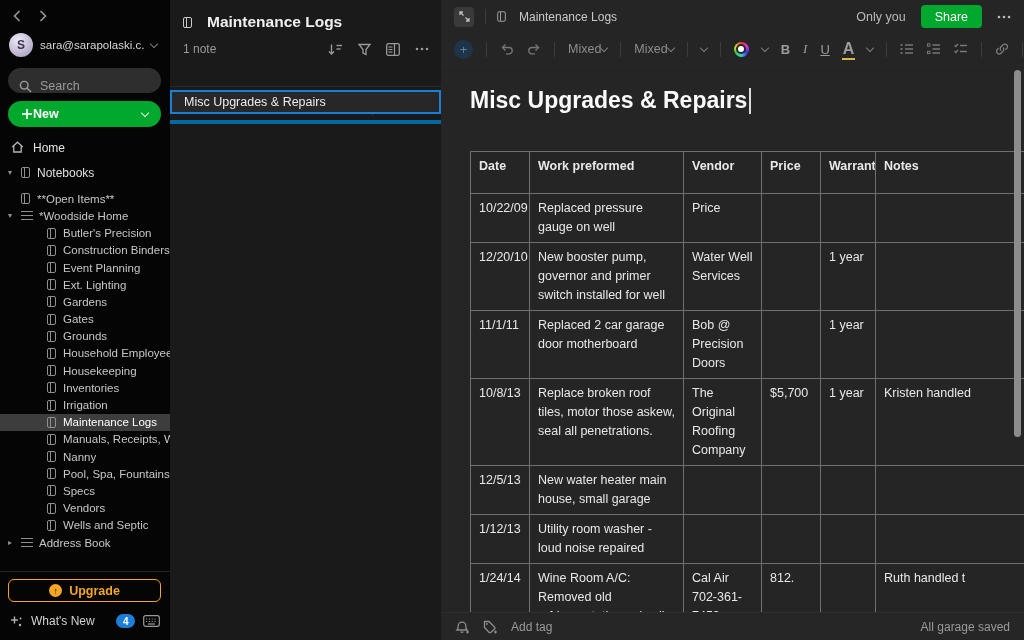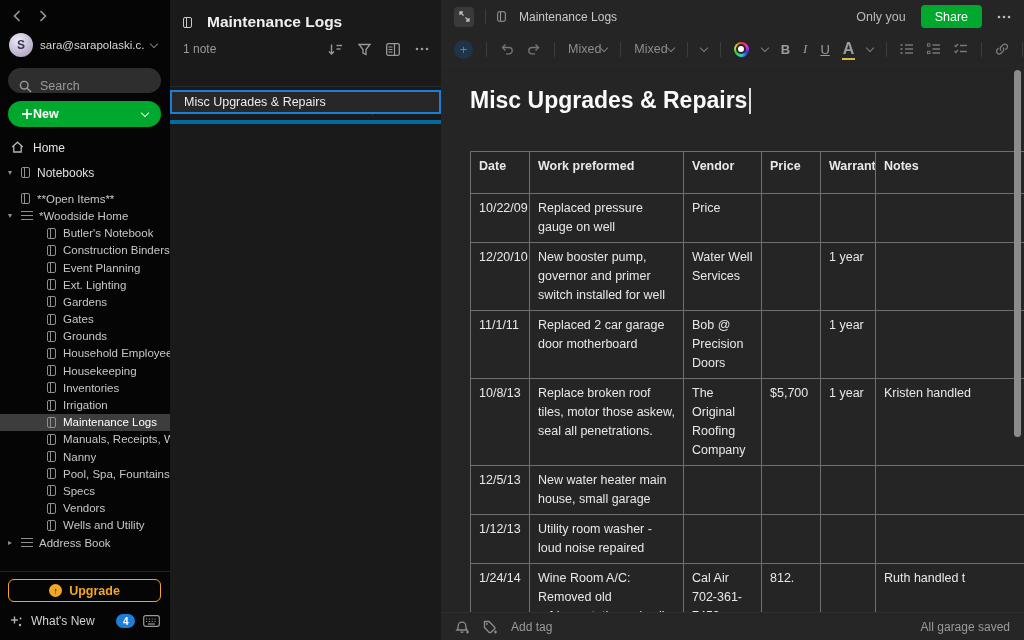--- a/index.html
+++ b/index.html
@@ -182,21 +182,21 @@
       <span class="nb-icon"></span>
       <span class="nb-label">**Open Items**</span>
     </div>
     <div class="nb-row lv1">
       <span class="tri">▾</span>
       <span class="stack-icon"></span>
       <span class="nb-label">*Woodside Home</span>
     </div>
     <div class="nb-row lv2">
         <span class="nb-icon"></span>
-        <span class="nb-label">Butler's Notebook</span>
+        <span class="nb-label">Butler's Precision</span>
       </div>
     <div class="nb-row lv2">
         <span class="nb-icon"></span>
         <span class="nb-label">Construction Binders</span>
       </div>
     <div class="nb-row lv2">
         <span class="nb-icon"></span>
         <span class="nb-label">Event Planning</span>
       </div>
     <div class="nb-row lv2">
@@ -250,21 +250,21 @@
     <div class="nb-row lv2">
         <span class="nb-icon"></span>
         <span class="nb-label">Specs</span>
       </div>
     <div class="nb-row lv2">
         <span class="nb-icon"></span>
         <span class="nb-label">Vendors</span>
       </div>
     <div class="nb-row lv2">
         <span class="nb-icon"></span>
-        <span class="nb-label">Wells and Utility</span>
+        <span class="nb-label">Wells and Septic</span>
       </div>
     <div class="nb-row lv1">
       <span class="tri">▸</span>
       <span class="stack-icon"></span>
       <span class="nb-label">Address Book</span>
     </div>
   </div>
 
   <div class="sb-divider"></div>
 

